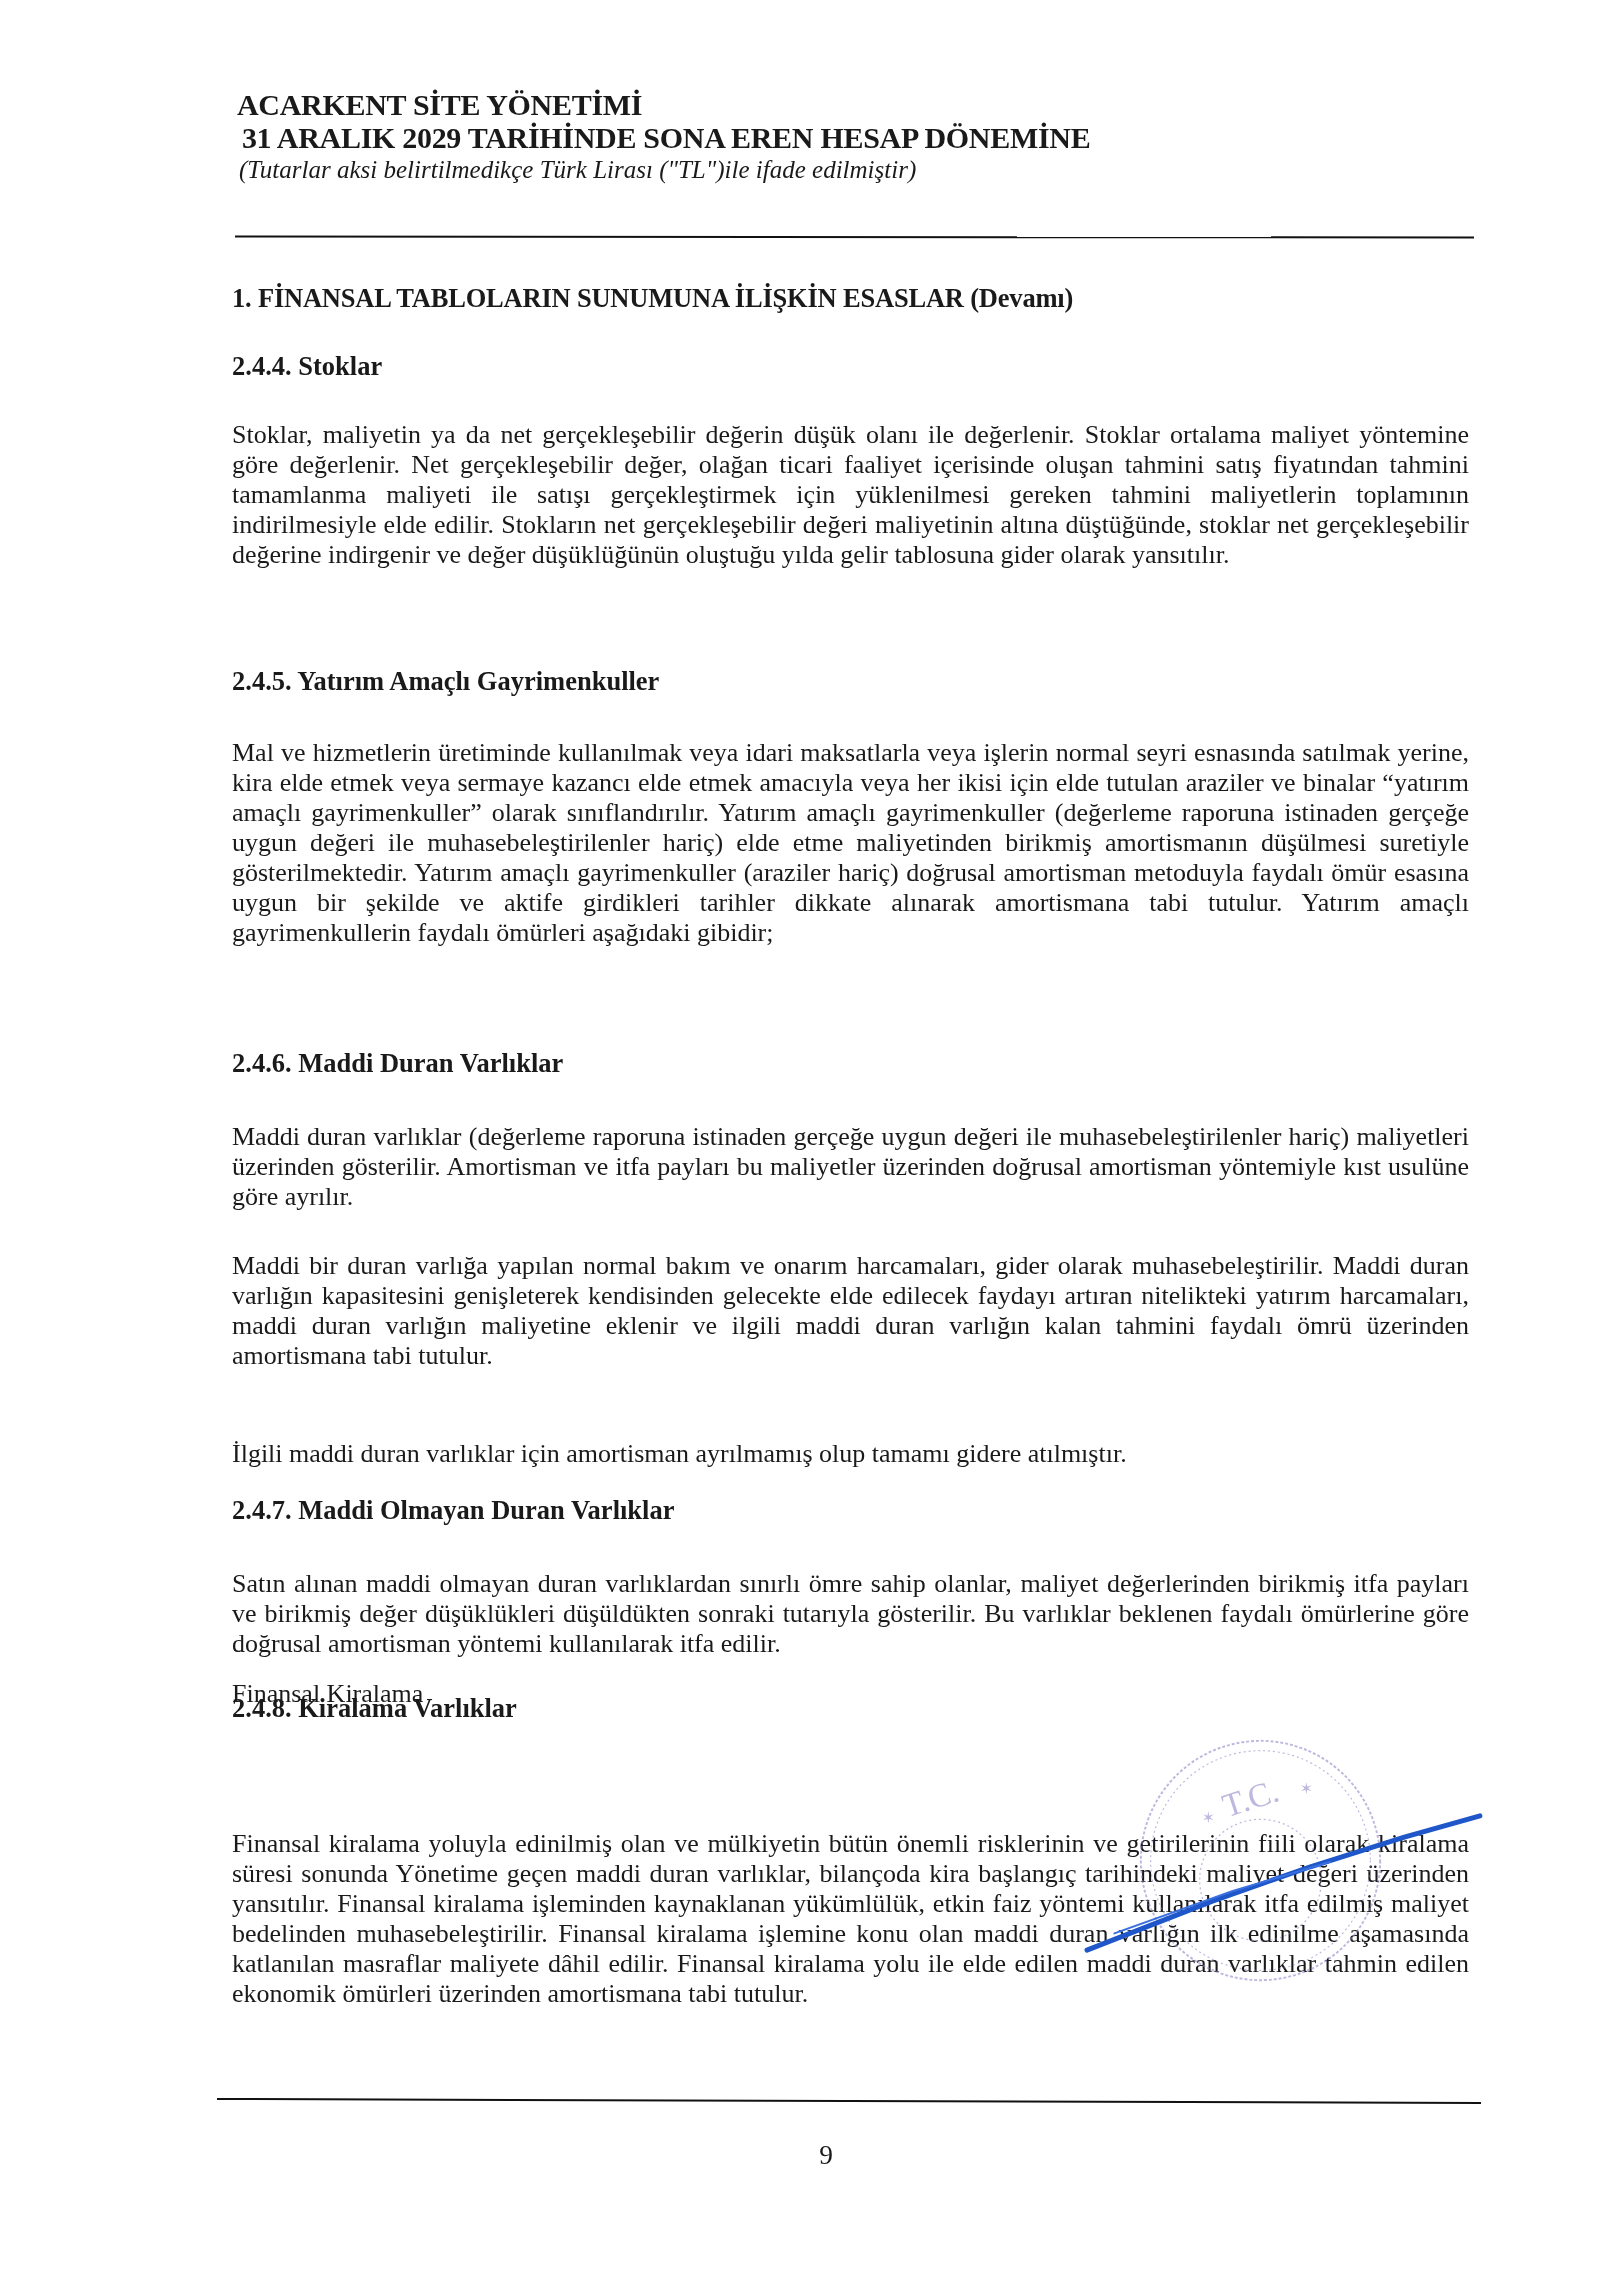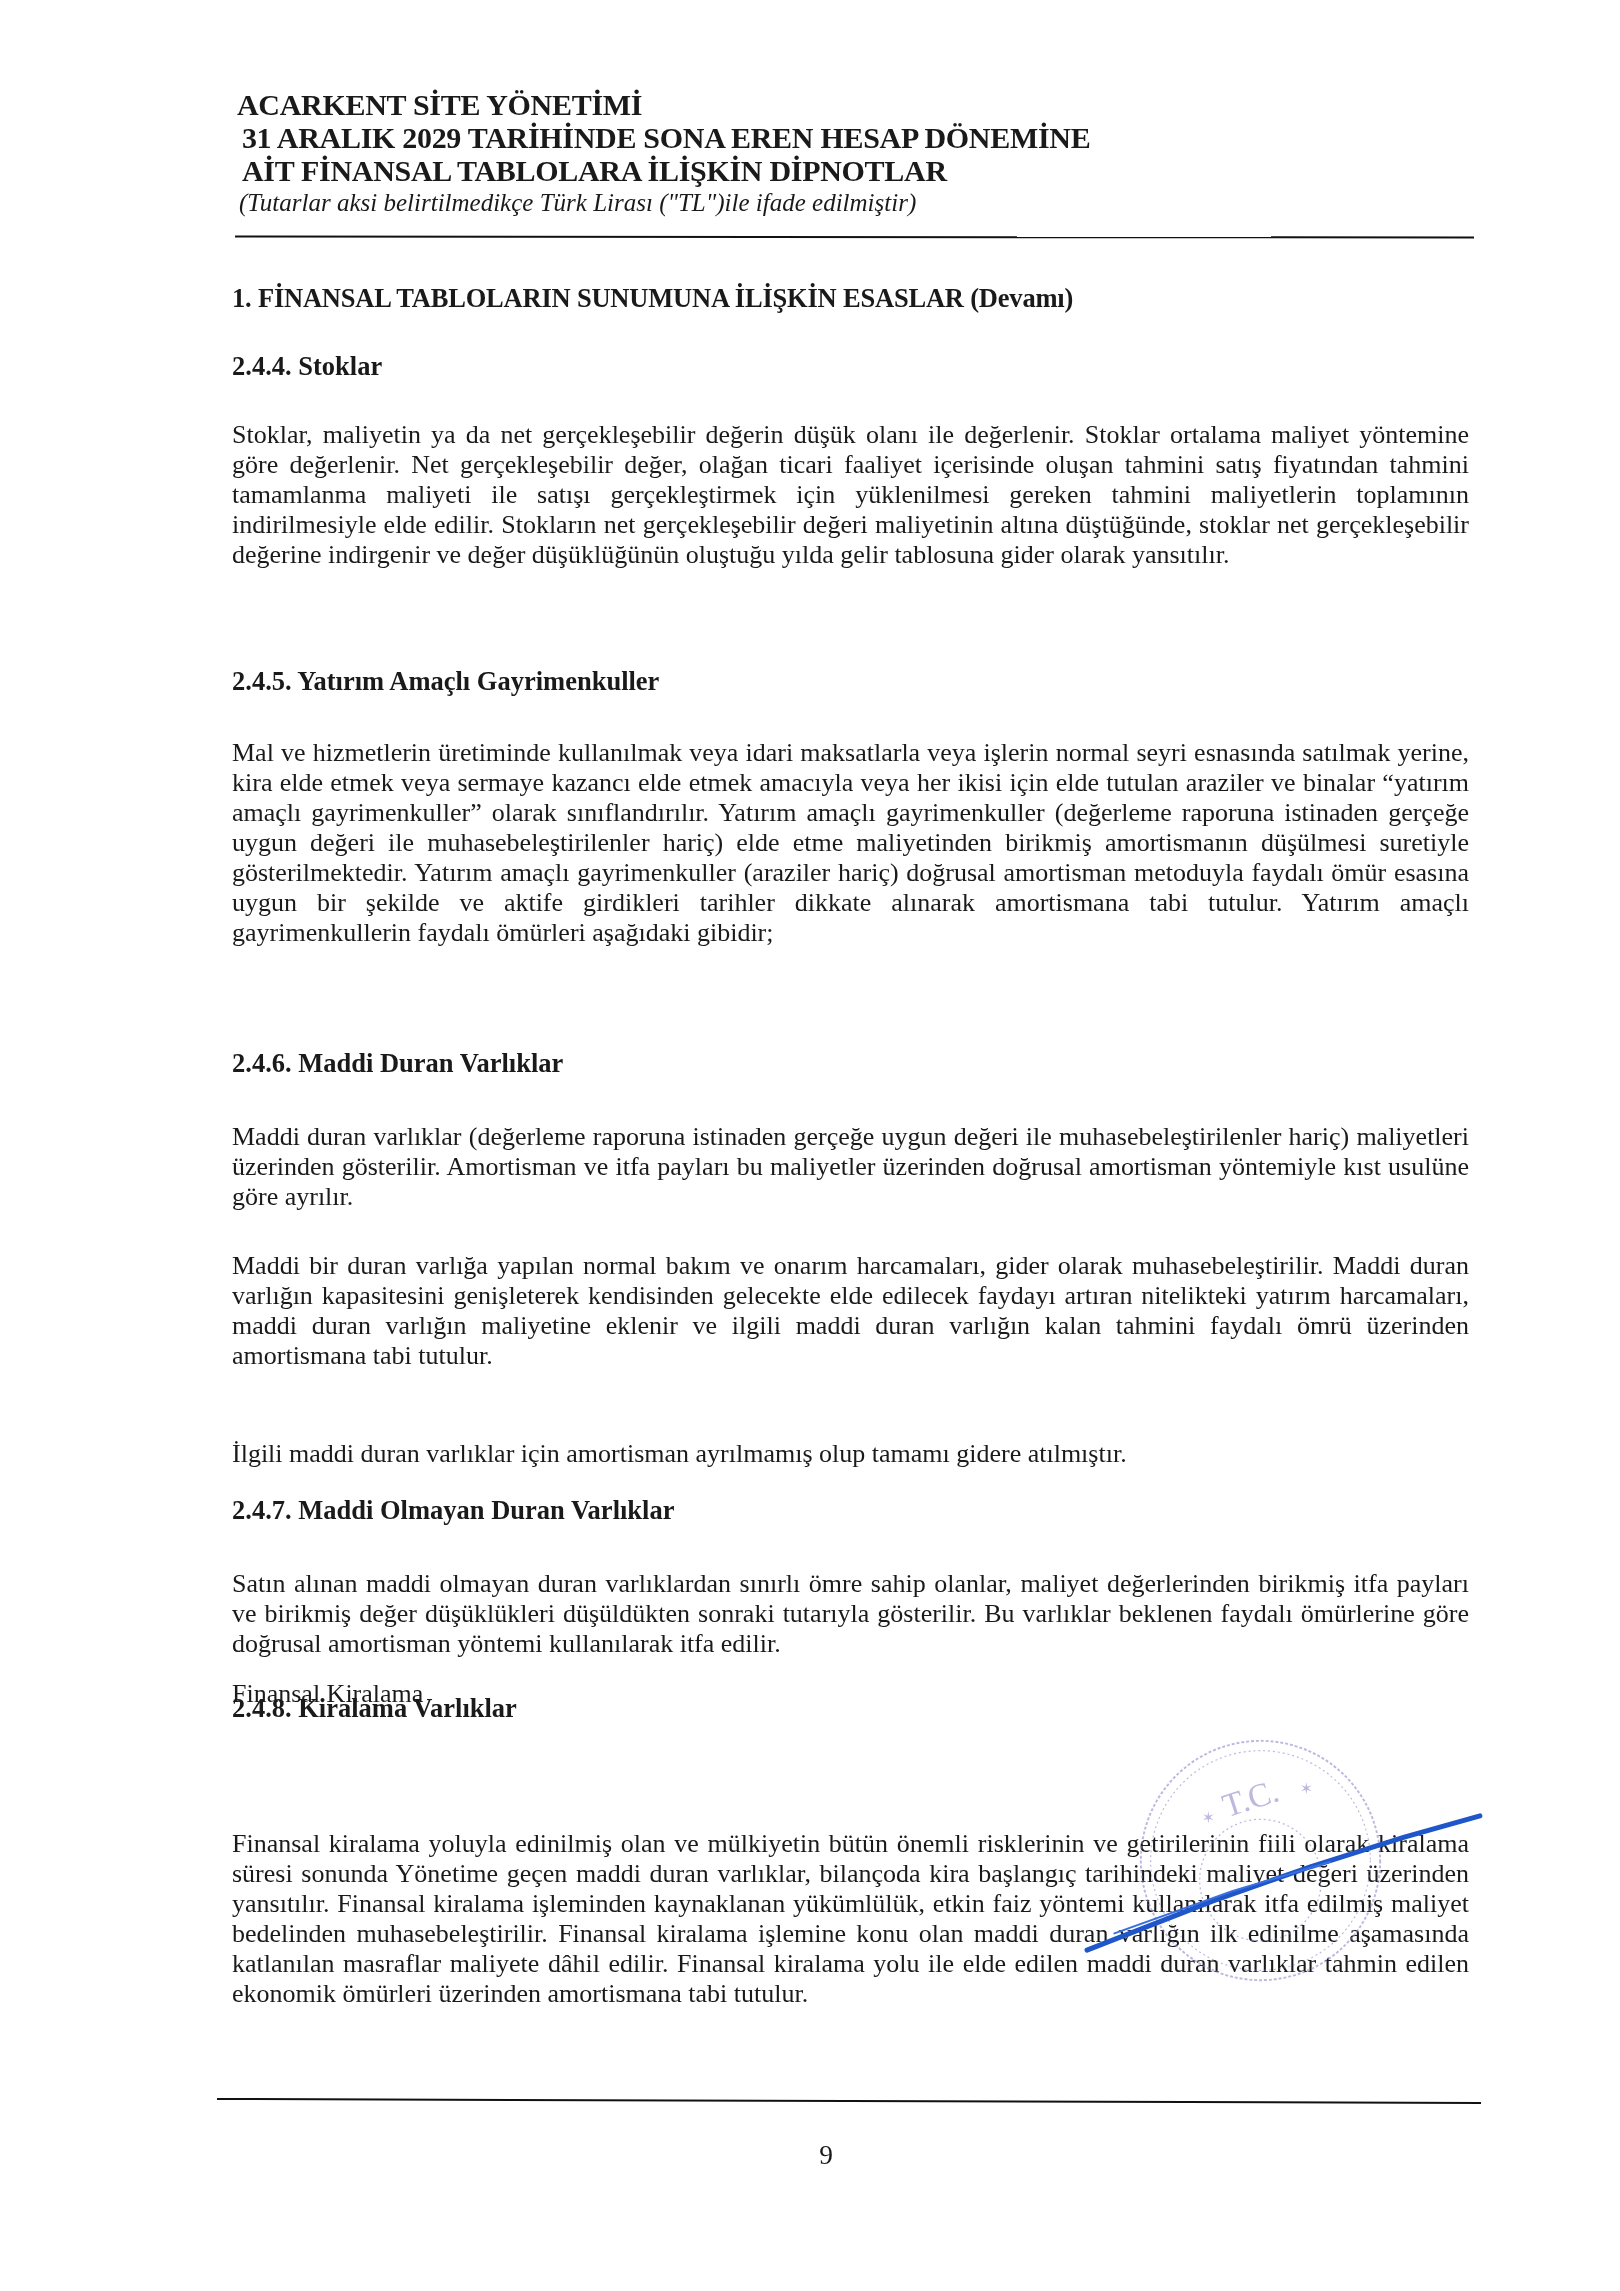--- a/index.html
+++ b/index.html
@@ -129,21 +129,20 @@
     }
   </style>
 </head>
 <body>
 
 <div class="page">
 
   <div class="doc-header">
     <div class="hdr-line">ACARKENT SİTE YÖNETİMİ</div>
     <div class="hdr-line indent">31 ARALIK 2029 TARİHİNDE SONA EREN HESAP DÖNEMİNE</div>
-    <div class="hdr-line indent">AİT FİNANSAL TABLOLARA İLİŞKİN DİPNOTLAR</div>
     <div class="hdr-sub">(Tutarlar aksi belirtilmedikçe Türk Lirası ("TL")ile ifade edilmiştir)</div>
   </div>
   <div class="hdr-rule"></div>
 
   <div class="content">
 
     <h1 class="section-title abs" style="top:5.9px;">1. FİNANSAL TABLOLARIN SUNUMUNA İLİŞKİN ESASLAR (Devamı)</h1>
 
     <h2 class="sub-title abs" style="top:74px;">2.4.4. Stoklar</h2>
     <p class="para abs" style="top:143px;">Stoklar, maliyetin ya da net gerçekleşebilir değerin düşük olanı ile değerlenir. Stoklar ortalama maliyet yöntemine göre değerlenir. Net gerçekleşebilir değer, olağan ticari faaliyet içerisinde oluşan tahmini satış fiyatından tahmini tamamlanma maliyeti ile satışı gerçekleştirmek için yüklenilmesi gereken tahmini maliyetlerin toplamının indirilmesiyle elde edilir. Stokların net gerçekleşebilir değeri maliyetinin altına düştüğünde, stoklar net gerçekleşebilir değerine indirgenir ve değer düşüklüğünün oluştuğu yılda gelir tablosuna gider olarak yansıtılır.</p>

